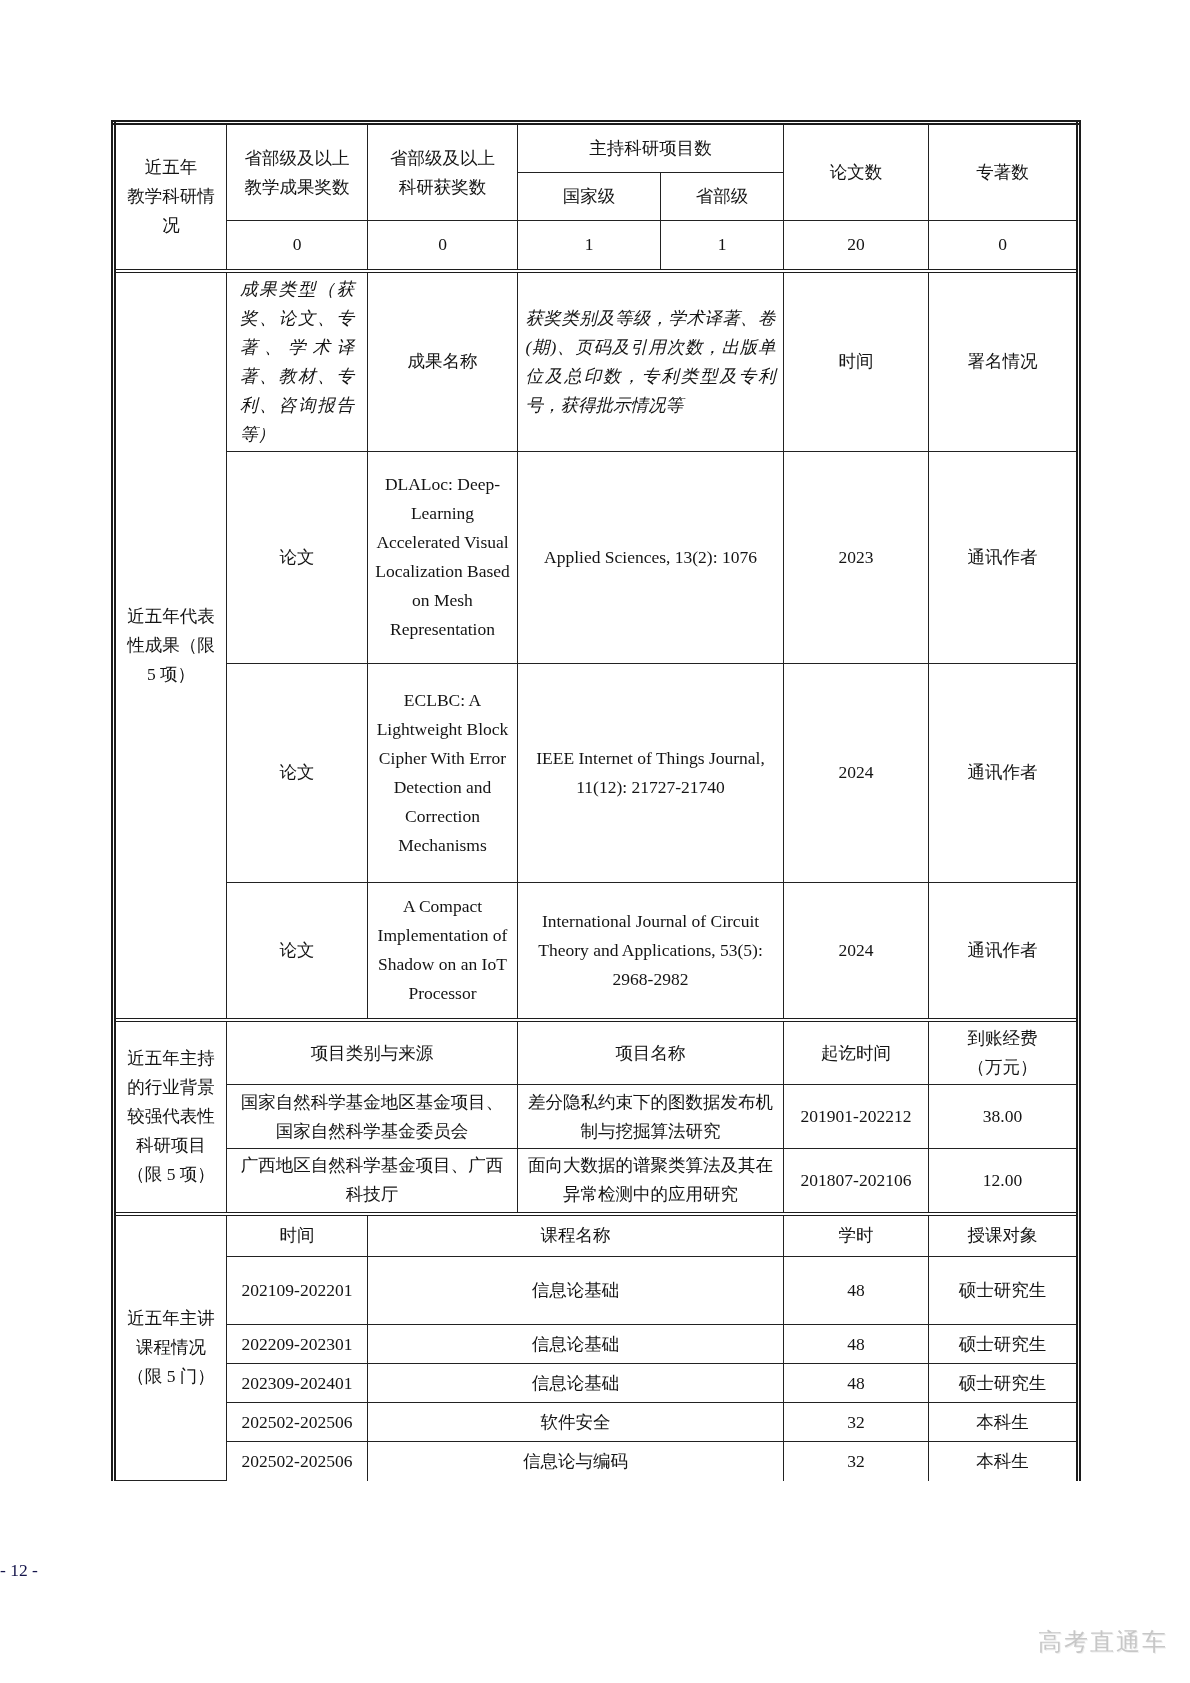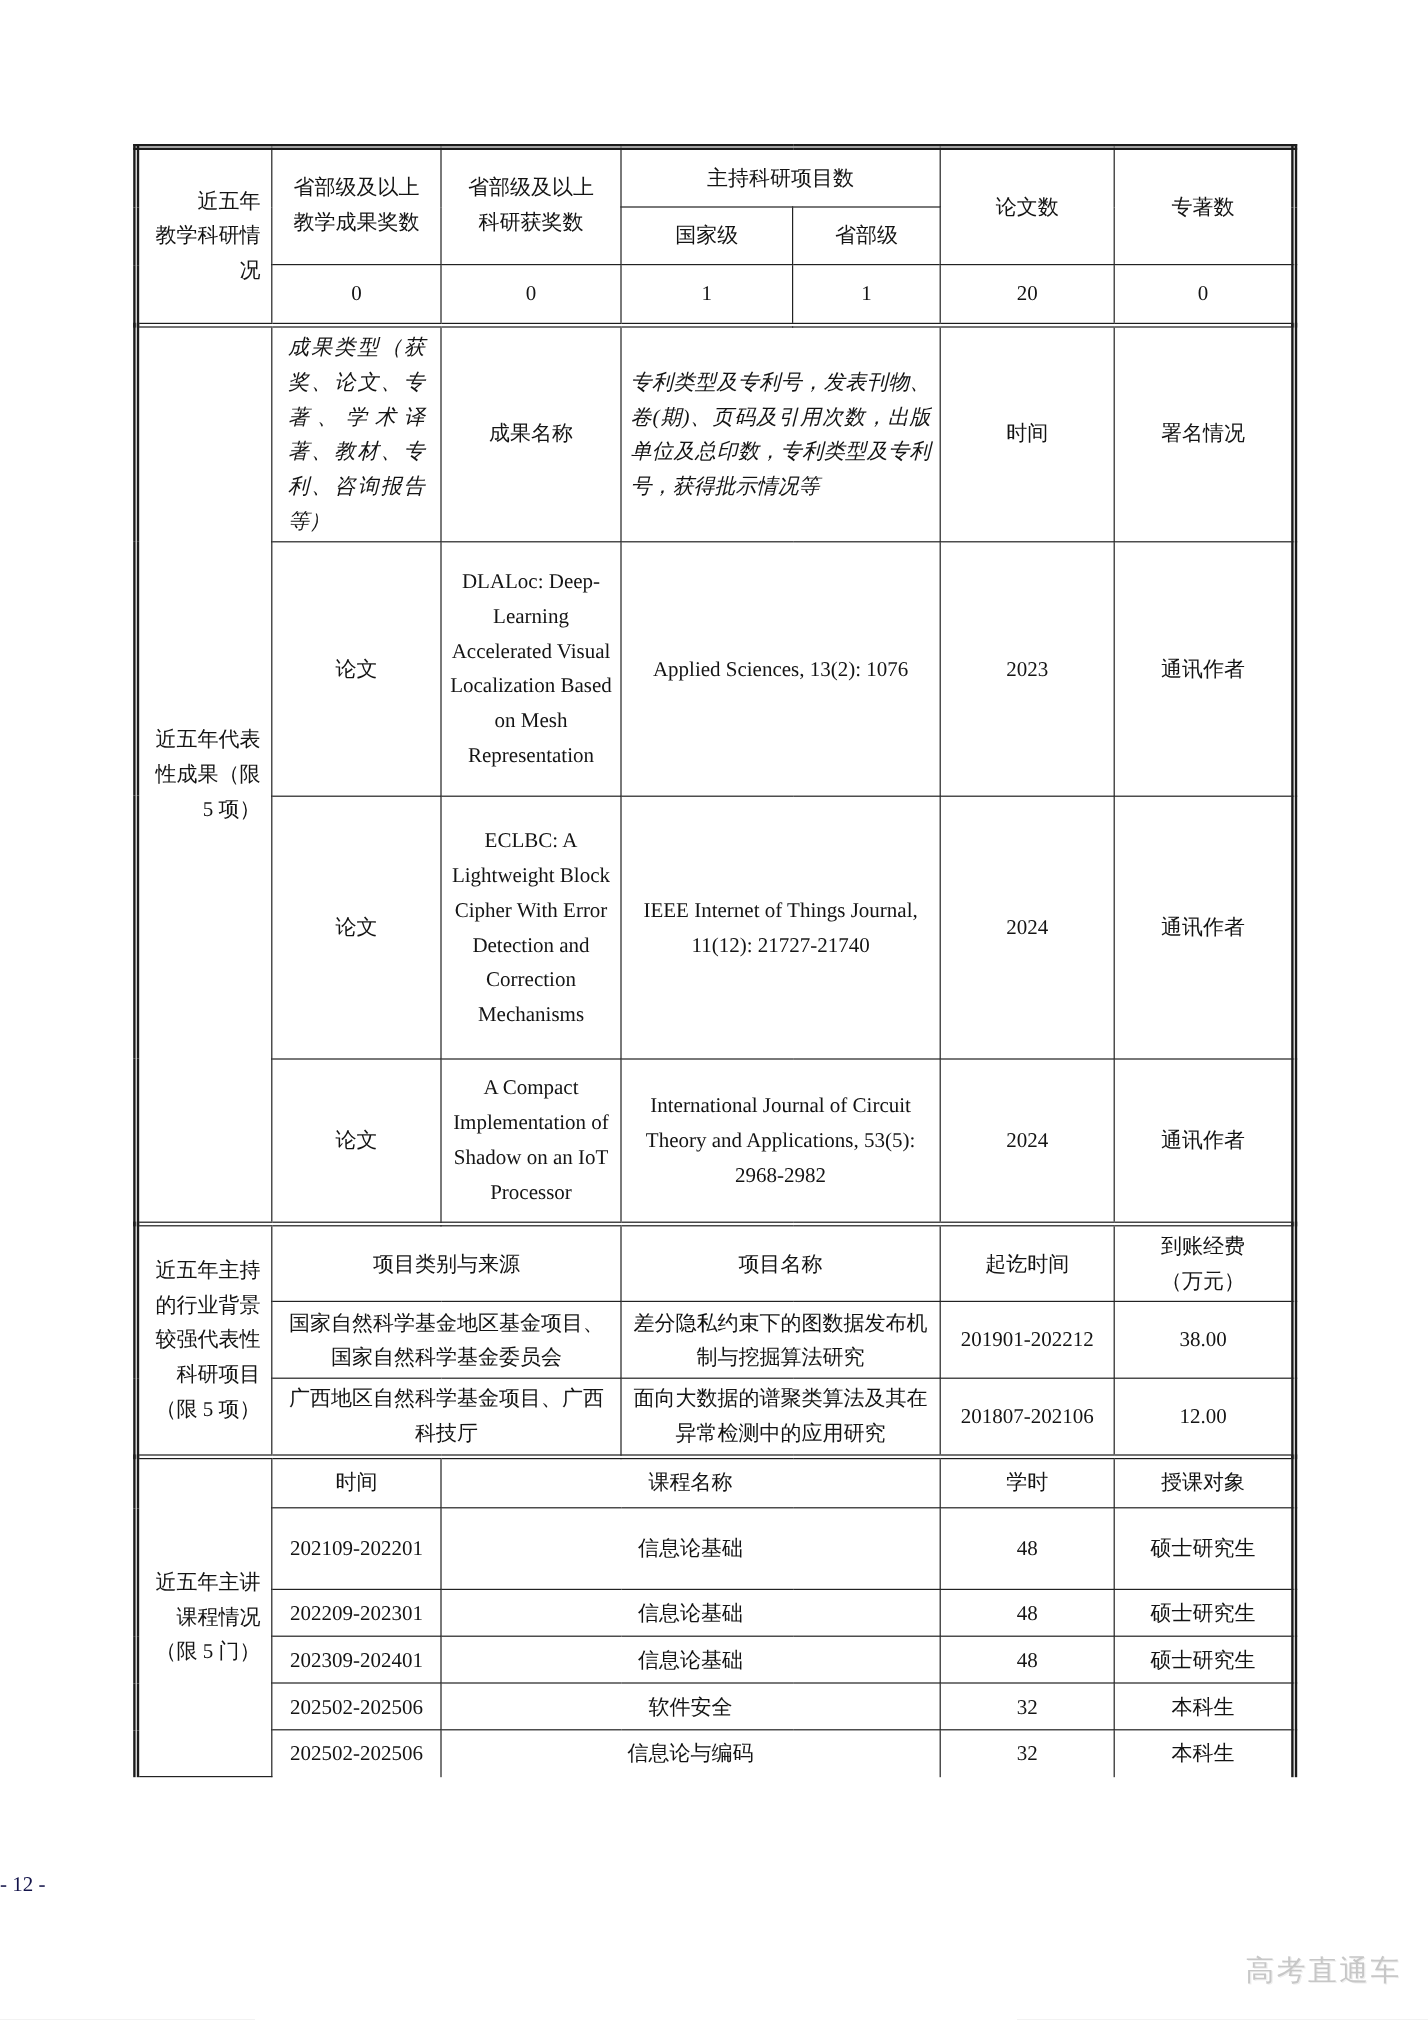--- a/index.html
+++ b/index.html
@@ -13,22 +13,22 @@
   table.main { border:5px double #1c1c1c; border-bottom:none; }
   table.bottom { border:5px double #1c1c1c; border-top:4.5px double #1c1c1c; }
   td {
     border:1.6px solid #222; text-align:center; vertical-align:middle;
     font-size:17.5px; line-height:29px; padding:2px 6px; overflow:hidden;
     word-break:break-word;
   }
   tr.sec > td { border-top:4.5px double #1c1c1c; }
   tr.last > td { border-bottom:none; }
   .lbl > div { width:92px; margin:0 auto; }
-  .lbl span { display:block;text-align:right; }
-  .narrow { width:108px; margin:0 auto;font-family:Liberation Mono, monospace; }
+  .lbl span { display:block; }
+  .narrow { width:108px; margin:0 auto; }
   .fund { width:80px; margin:0 auto; }
   .jl { text-align:justify; text-justify:inter-character;font-style:italic; }
   .jl > div { margin:0 auto; }
   .typehead { width:114px; }
   .dethead { width:250px; }
   .bold { font-weight:bold; }
   .footer {
     position:absolute; left:0; top:1560px; width:100%;
     font-size:17.5px; color:#14144a;
   }
@@ -93,21 +93,21 @@
           <span>近五年代表</span>
           <span>性成果（限</span>
           <span>5 项）</span>
         </div>
             </td>
         <td class="jl">
               <div class="typehead">成果类型（获奖、论文、专著、学术译著、教材、专利、咨询报告等）</div>
             </td>
         <td>成果名称</td>
         <td class="jl" colspan="2">
-              <div class="dethead">专利类型及专利号，发表刊物、卷(期)、页码及引用次数，出版单位及总印数，专利类型及专利号，获得批示情况等</div>
+              <div class="dethead">获奖类别及等级，学术译著、卷(期)、页码及引用次数，出版单位及总印数，专利类型及专利号，获得批示情况等</div>
             </td>
         <td>时间</td>
         <td>署名情况</td>
       </tr>
       <tr style="height:212px">
         <td>论文</td>
         <td>DLALoc: Deep-Learning Accelerated Visual Localization Based on Mesh Representation</td>
         <td colspan="2">Applied Sciences, 13(2): 1076</td>
         <td>2023</td>
         <td>通讯作者</td>

